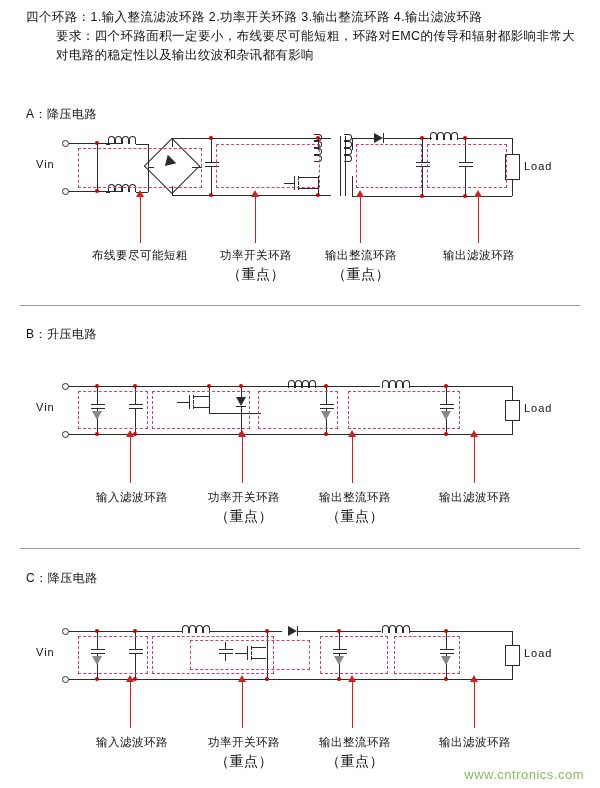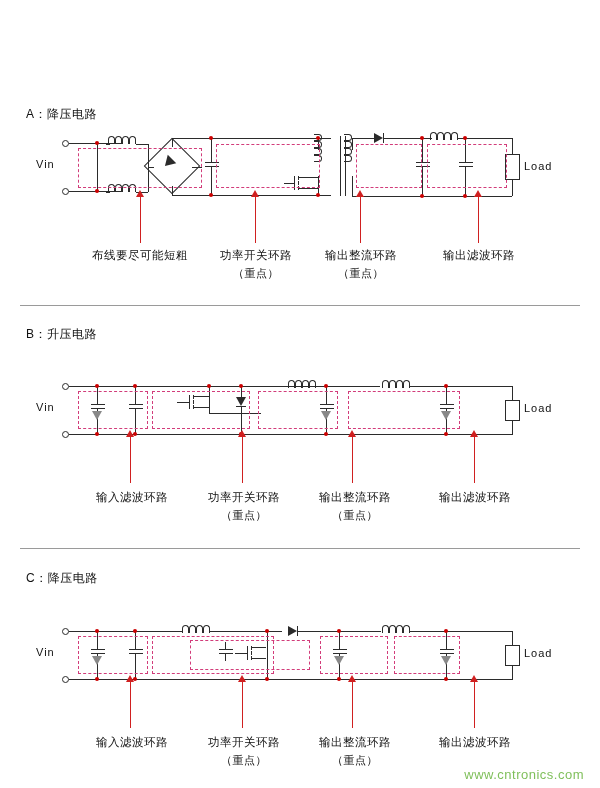--- a/index.html
+++ b/index.html
@@ -231,40 +231,45 @@
   .ann-label {
     position: absolute;
     font-size: 11.5px;
     color: #111;
     text-align: center;
     white-space: nowrap;
     letter-spacing: .5px;
   }
   .ann-sub {
     position: absolute;
-    font-size: 11px;
+    font-size: 14px;
     color: #111;
     text-align: center;
     white-space: nowrap;
     letter-spacing: .5px;
   }
   .watermark {
     position: absolute;
     right: 16px;
     bottom: 6px;
     font-size: 13px;
     color: #7fbf5a;
     letter-spacing: .5px;
   }
 </style>
 </head>
 <body>
 
 <div class="page">
 
+  <div class="header">
+    <div class="line">四个环路：1.输入整流滤波环路 2.功率开关环路 3.输出整流环路 4.输出滤波环路</div>
+    <div class="line indent">要求：四个环路面积一定要小，布线要尽可能短粗，环路对EMC的传导和辐射都影响非常大</div>
+    <div class="line indent">对电路的稳定性以及输出纹波和杂讯都有影响</div>
+  </div>
 
   <div class="sec-title" style="left:26px; top:106px;">A：降压电路</div>
 
   <div class="circuit" style="top:130px; height:100px;">
 
     <div class="term" style="left:62px; top:10px;"></div>
     <div class="term" style="left:62px; top:58px;"></div>
     <div class="vin-label" style="left:36px; top:28px;">Vin</div>
 
     <div class="wire h" style="left:69px; top:13px; width:52px;"></div>

